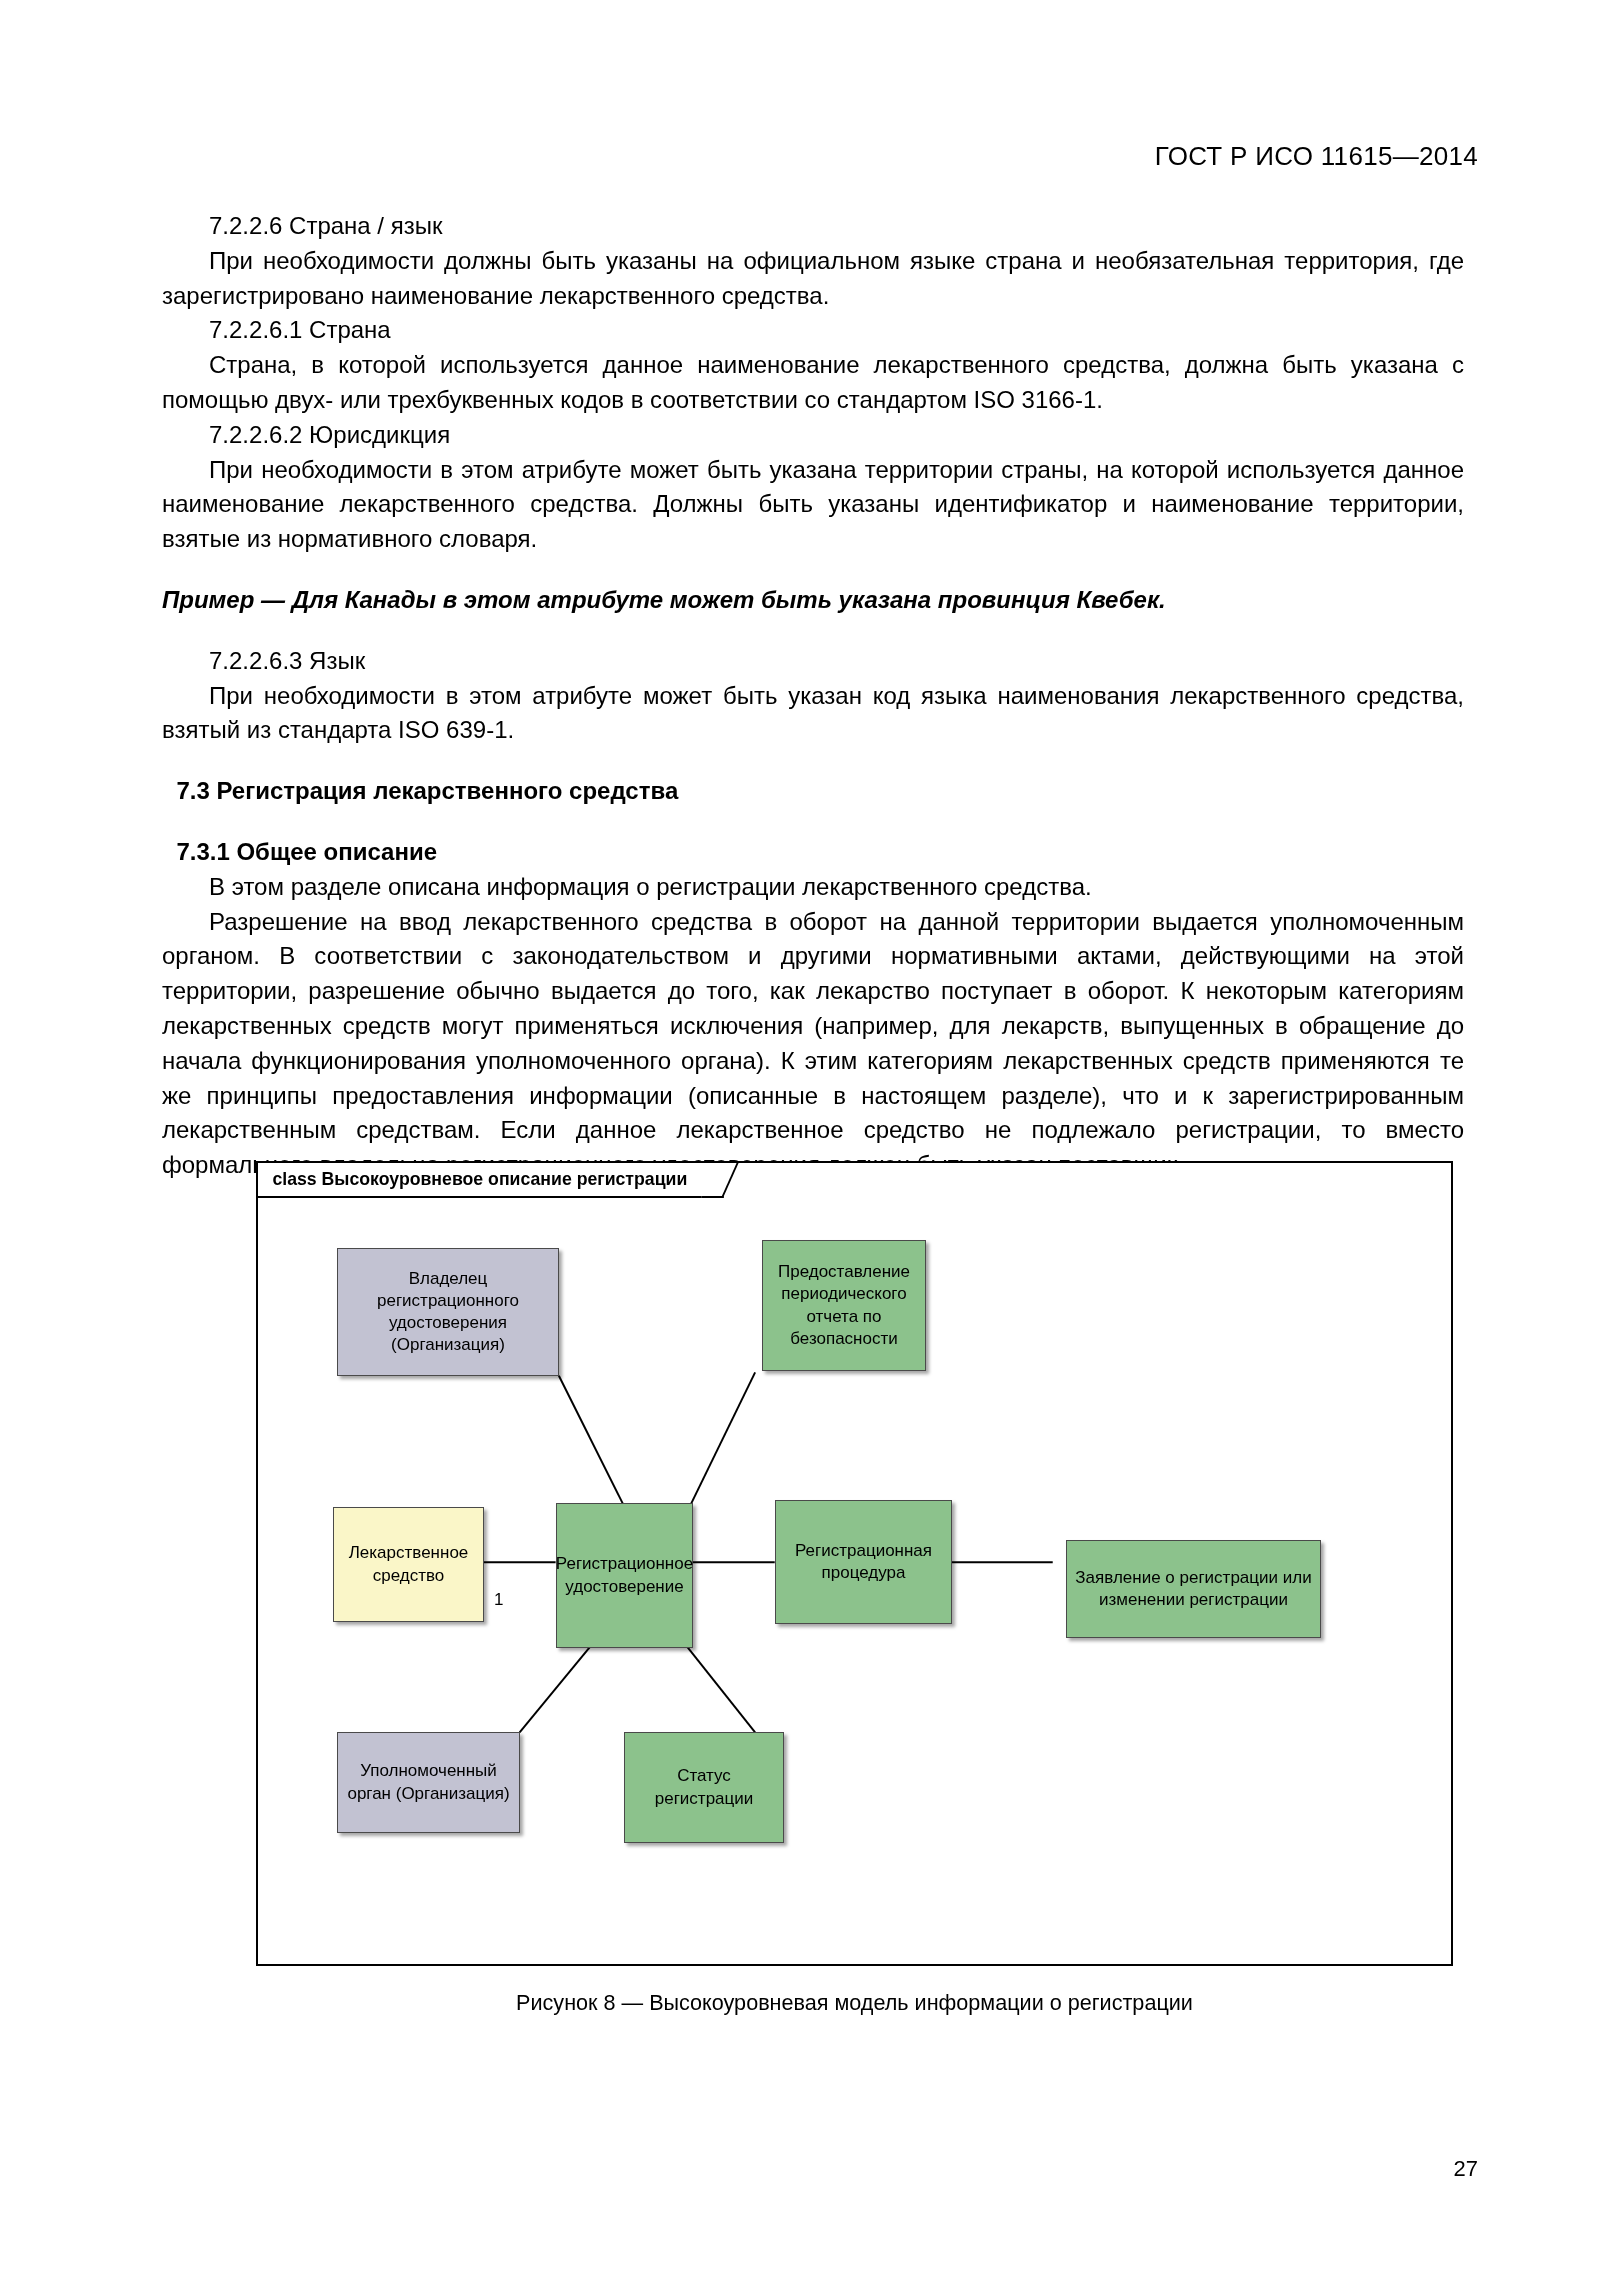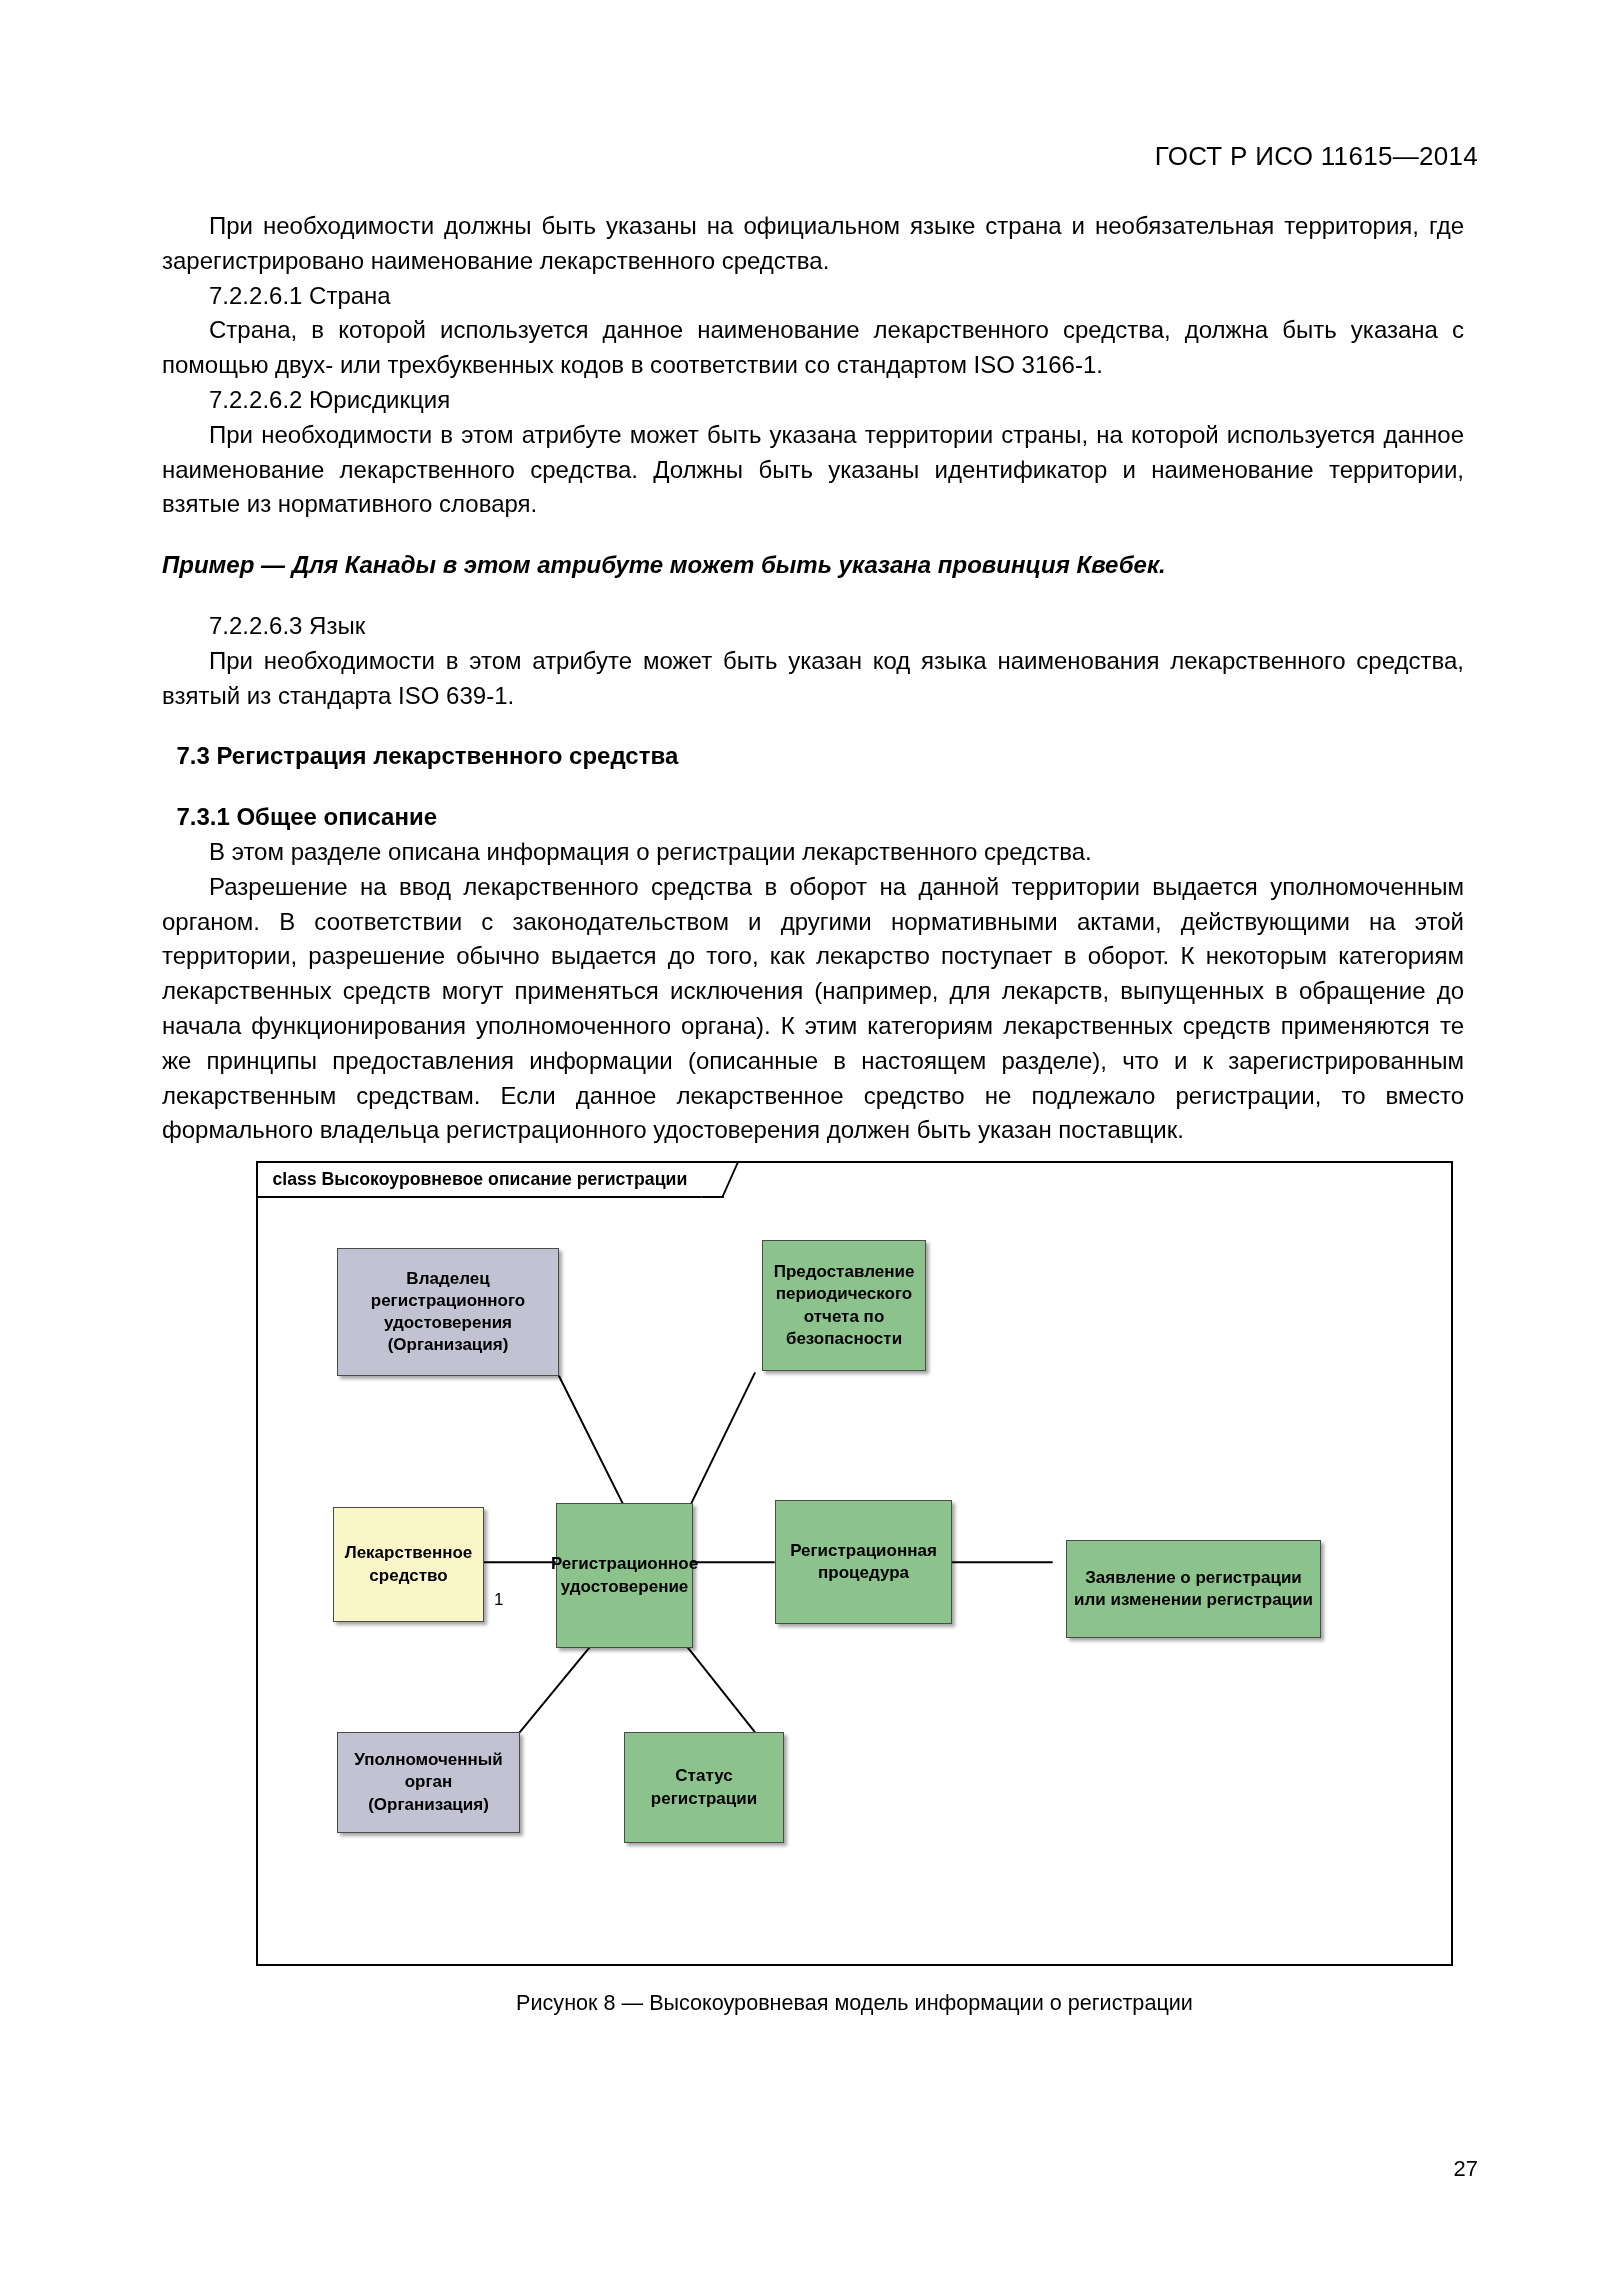--- a/index.html
+++ b/index.html
@@ -105,21 +105,21 @@
   }
   .node {
     position: absolute;
     box-sizing: border-box;
     border: 1.3px solid #4a4a4a;
     display: flex;
     align-items: center;
     justify-content: center;
     text-align: center;
     font-size: 17px;
-    font-weight: bold;
+    font-weight: normal;
     line-height: 1.3;
     padding: 3.9px 6.5px;
     box-shadow: 3.3px 3.3px 3.3px rgba(0,0,0,0.35);
     z-index: 3;
   }
   .node.green { background: #8cc28c; }
   .node.grey  { background: #c2c2d2; }
   .node.yellow{ background: #faf6c8; }
   svg.edges {
     position: absolute;
@@ -147,20 +147,21 @@
 </style>
 </head>
 <body>
 
 <div class="page">
 
   <div class="header">ГОСТ Р ИСО 11615—2014</div>
 
   <div class="content">
 
+    <p class="indent">7.2.2.6 Страна / язык</p>
     <p class="indent">При необходимости должны быть указаны на официальном языке страна и необязательная территория, где зарегистрировано наименование лекарственного средства.</p>
 
     <p class="indent">7.2.2.6.1 Страна</p>
     <p class="indent">Страна, в которой используется данное наименование лекарственного средства, должна быть указана с помощью двух-  или трехбуквенных кодов в соответствии со стандартом ISO 3166-1.</p>
 
     <p class="indent">7.2.2.6.2 Юрисдикция</p>
     <p class="indent">При необходимости в этом атрибуте может быть указана территории страны, на которой используется данное наименование лекарственного средства. Должны быть указаны идентификатор и наименование территории, взятые из нормативного словаря.</p>
 
     <div class="gap-lg"></div>
     <p class="example">Пример — Для Канады в этом атрибуте может быть указана провинция Квебек.</p>

